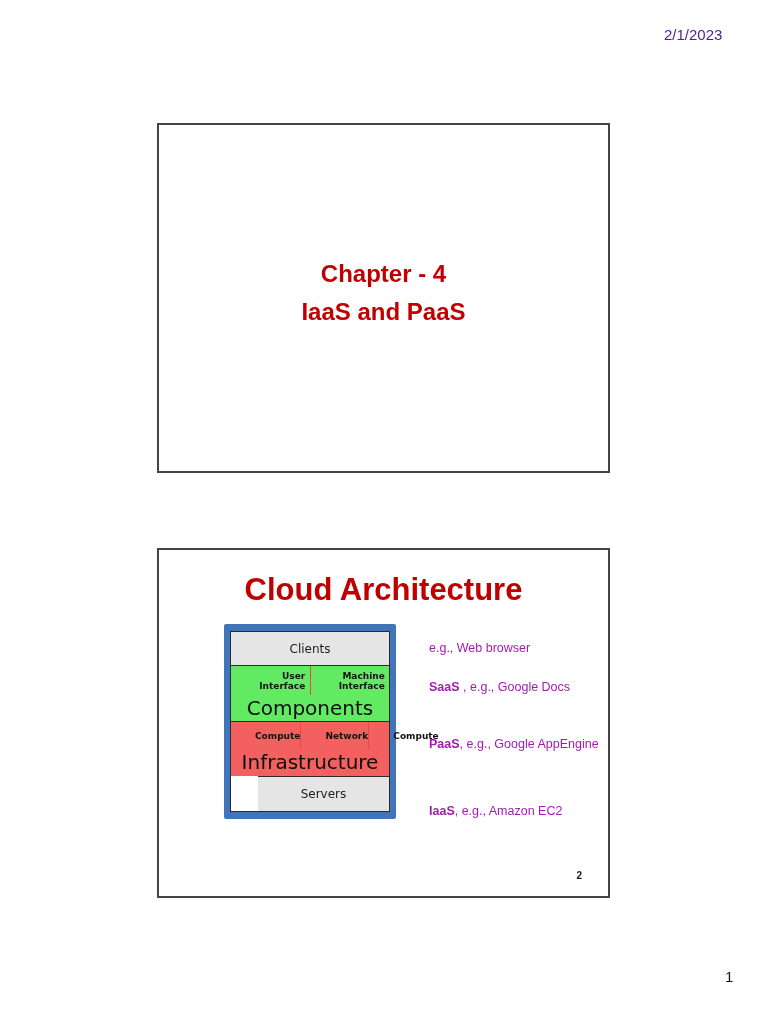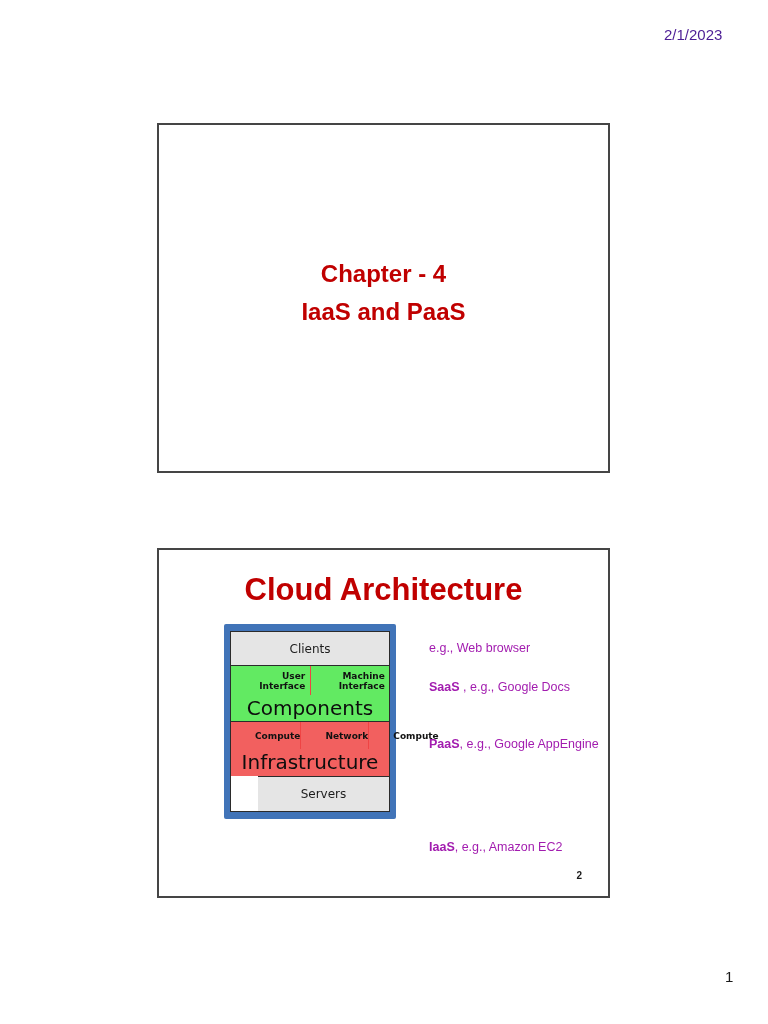--- a/index.html
+++ b/index.html
@@ -58,21 +58,21 @@
   .cell + .cell{border-left:1px solid #ef4444;}
   .big{
     text-align:center;font-size:20px;color:#0d0d0d;line-height:26px;
   }
   
   .ann{position:absolute;left:270px;font-size:12.5px;color:#a21caf;white-space:pre;}
   .ann b{font-weight:bold;}
   .ann1{top:91px;}
   .ann2{top:130px;}
   .ann3{top:187px;}
-  .ann4{top:254px;margin-top:36px;}
+  .ann4{top:254px;}
   .slidenum{
     position:absolute;right:26px;top:320px;font-size:10px;font-weight:bold;color:#1a1a1a;
   }
 </style>
 </head>
 <body>
 
 <div class="date">2/1/2023</div>
 
 <section class="slide slide1">

